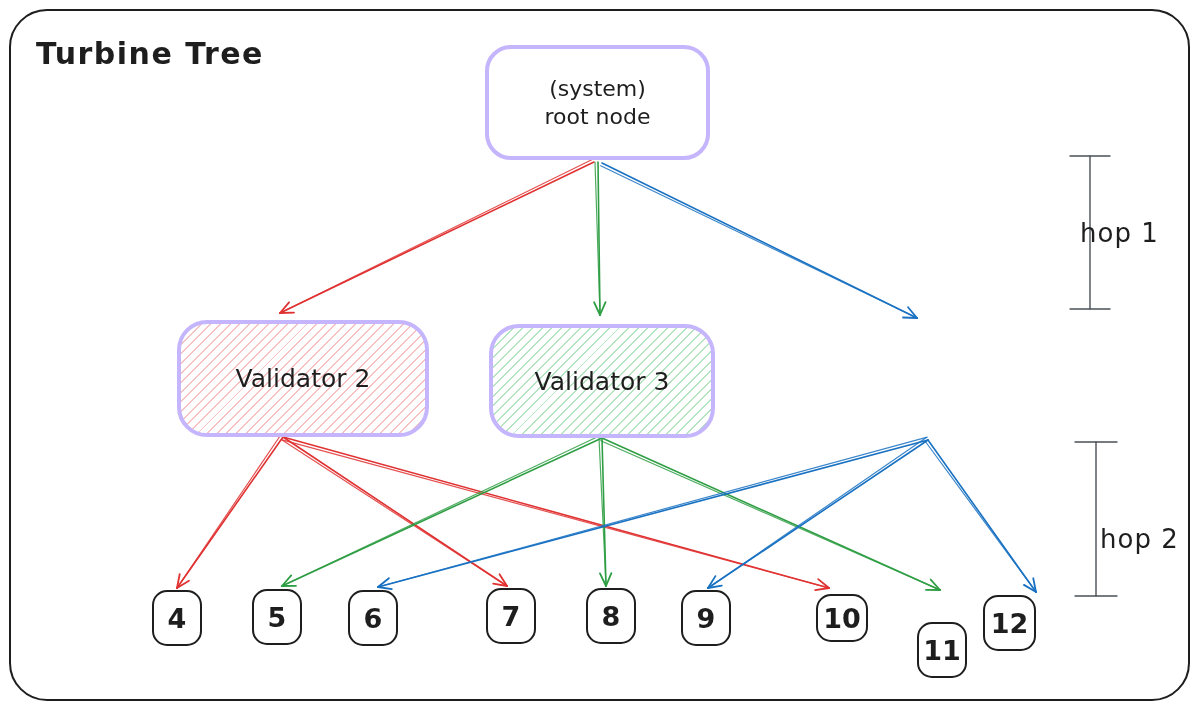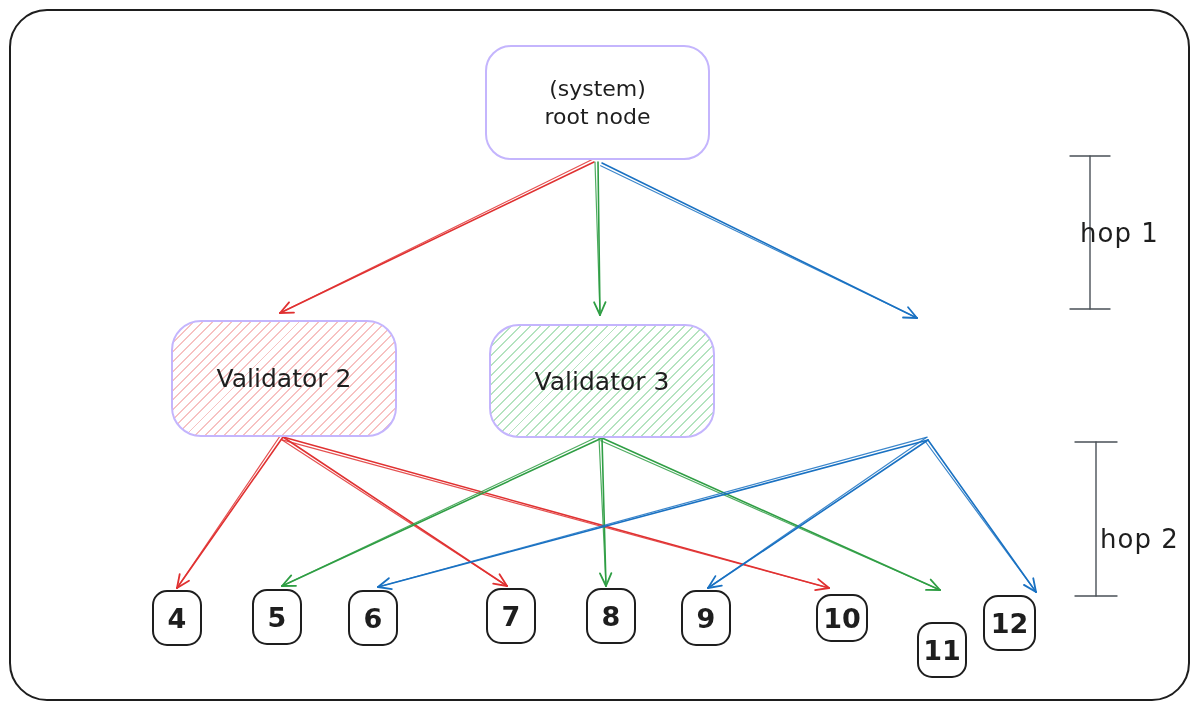--- a/index.html
+++ b/index.html
@@ -33,21 +33,21 @@
   #edge-layer {
     position: absolute;
     left: 0; top: 0;
     width: 1200px; height: 710px;
     pointer-events: none;
   }
 
   .node {
     position: absolute;
     background: #ffffff;
-    border: 2px solid #c4b5fd;
+    border: 4px solid #c4b5fd;
     display: flex;
     flex-direction: column;
     align-items: center;
     justify-content: center;
     text-align: center;
   }
 
   .root {
     left: 485px; top: 45px;
     width: 225px; height: 115px;
@@ -63,21 +63,21 @@
     font-weight: 500;
     background-color: #ffffff;
     background-image: repeating-linear-gradient(
       135deg,
       var(--hatch) 0px,
       var(--hatch) 1.4px,
       transparent 1.4px,
       transparent 6.8px
     );
   }
-  .v2 { left: 171px; top: 320px; width: 226px; height: 117px; }
+  .v2 { left: 177px; top: 320px; width: 252px; height: 117px; }
   .v3 { left: 489px; top: 324px; width: 226px; height: 114px; }
   .v4 { left: 820px; top: 326px; width: 223px; height: 113px; }
 
   .leaf {
     border: 2.5px solid #1e1e1e;
     border-radius: 15px;
     width: 50px; height: 56px;
     font-size: 27px;
     font-weight: 600;
   }
@@ -100,20 +100,21 @@
   .hop1-label { left: 1064px; top: 218px; margin-left: 16px; }
   .hop2-label { left: 1100px; top: 524px; }
 </style>
 </head>
 <body>
 
 <div class="stage">
 
   <div class="frame"></div>
 
+  <div class="title">Turbine Tree</div>
 
   <svg id="edge-layer" viewBox="0 0 1200 710">
       <g>
         <path d="M 594 162 L 280 313" stroke="#e03131" stroke-width="1.6" fill="none" stroke-linecap="round"></path>
         <path d="M 592.699847711404 159.29637206212493 L 280 313" stroke="#e03131" stroke-width="1.2" fill="none" stroke-linecap="round" opacity="0.85"></path>
         <path d="M 289.04634305189427 302.31525960130784 L 280 313" stroke="#e03131" stroke-width="1.8" fill="none" stroke-linecap="round"></path>
         <path d="M 293.994416123508 312.6046300945974 L 280 313" stroke="#e03131" stroke-width="1.8" fill="none" stroke-linecap="round"></path>
       </g>
       <g>
         <path d="M 598 162 L 600 315" stroke="#2f9e44" stroke-width="1.6" fill="none" stroke-linecap="round"></path>

